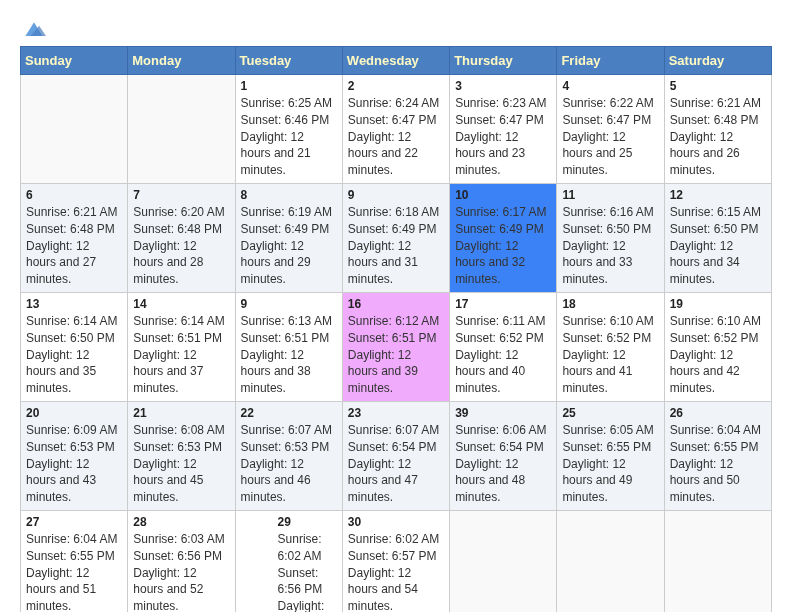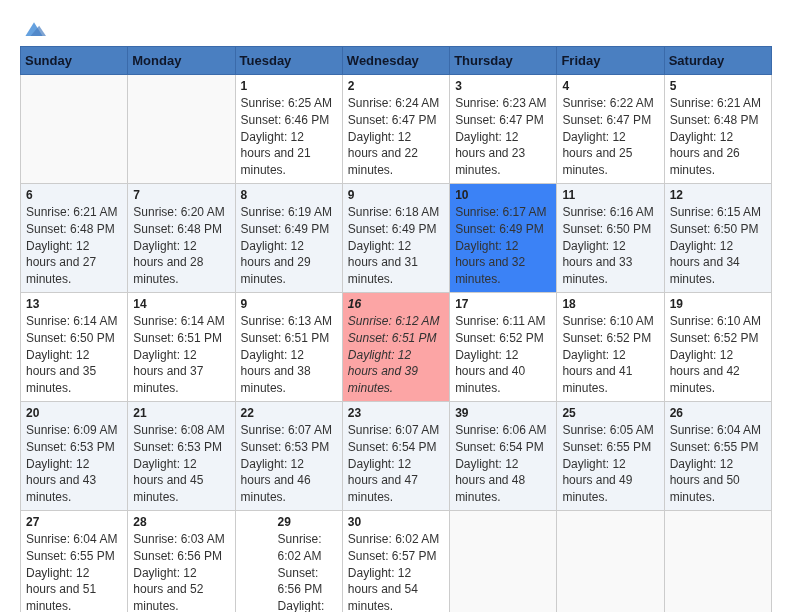--- a/index.html
+++ b/index.html
@@ -50,21 +50,21 @@
       color: #333;
       margin-top: 2px;
     }
     .calendar {
       width: 100%;
       border-collapse: collapse;
       border: 1px solid #ccc;
     }
     .calendar th {
       background-color: #4a7fc1;
-      color: #0f172a;
+      color: #fef9c3;
       font-size: 13px;
       font-weight: bold;
       padding: 6px 4px;
       text-align: left;
       border: 1px solid #3a6aaa;
     }
     .calendar td {
       width: calc(100% / 7);
       vertical-align: top;
       padding: 4px 5px;
@@ -192,21 +192,21 @@
           <div class="day-info">Sunrise: 6:14 AM<br>Sunset: 6:50 PM<br>Daylight: 12 hours and 35 minutes.</div>
         </td>
         <td style="background-color: rgb(255, 255, 255);">
           <span class="day-number">14</span>
           <div class="day-info">Sunrise: 6:14 AM<br>Sunset: 6:51 PM<br>Daylight: 12 hours and 37 minutes.</div>
         </td>
         <td style="background-color: rgb(255, 255, 255);">
           <span class="day-number">9</span>
           <div class="day-info">Sunrise: 6:13 AM<br>Sunset: 6:51 PM<br>Daylight: 12 hours and 38 minutes.</div>
         </td>
-        <td style="background-color: #fca5a5; font-style: italic;">
+        <td style="background-color: #f0abfc;">
           <span class="day-number">16</span>
           <div class="day-info">Sunrise: 6:12 AM<br>Sunset: 6:51 PM<br>Daylight: 12 hours and 39 minutes.</div>
         </td>
         <td style="background-color: rgb(255, 255, 255); margin-left: 40px;">
           <span class="day-number">17</span>
           <div class="day-info">Sunrise: 6:11 AM<br>Sunset: 6:52 PM<br>Daylight: 12 hours and 40 minutes.</div>
         </td>
         <td style="background-color: rgb(255, 255, 255);">
           <span class="day-number">18</span>
           <div class="day-info">Sunrise: 6:10 AM<br>Sunset: 6:52 PM<br>Daylight: 12 hours and 41 minutes.</div>

